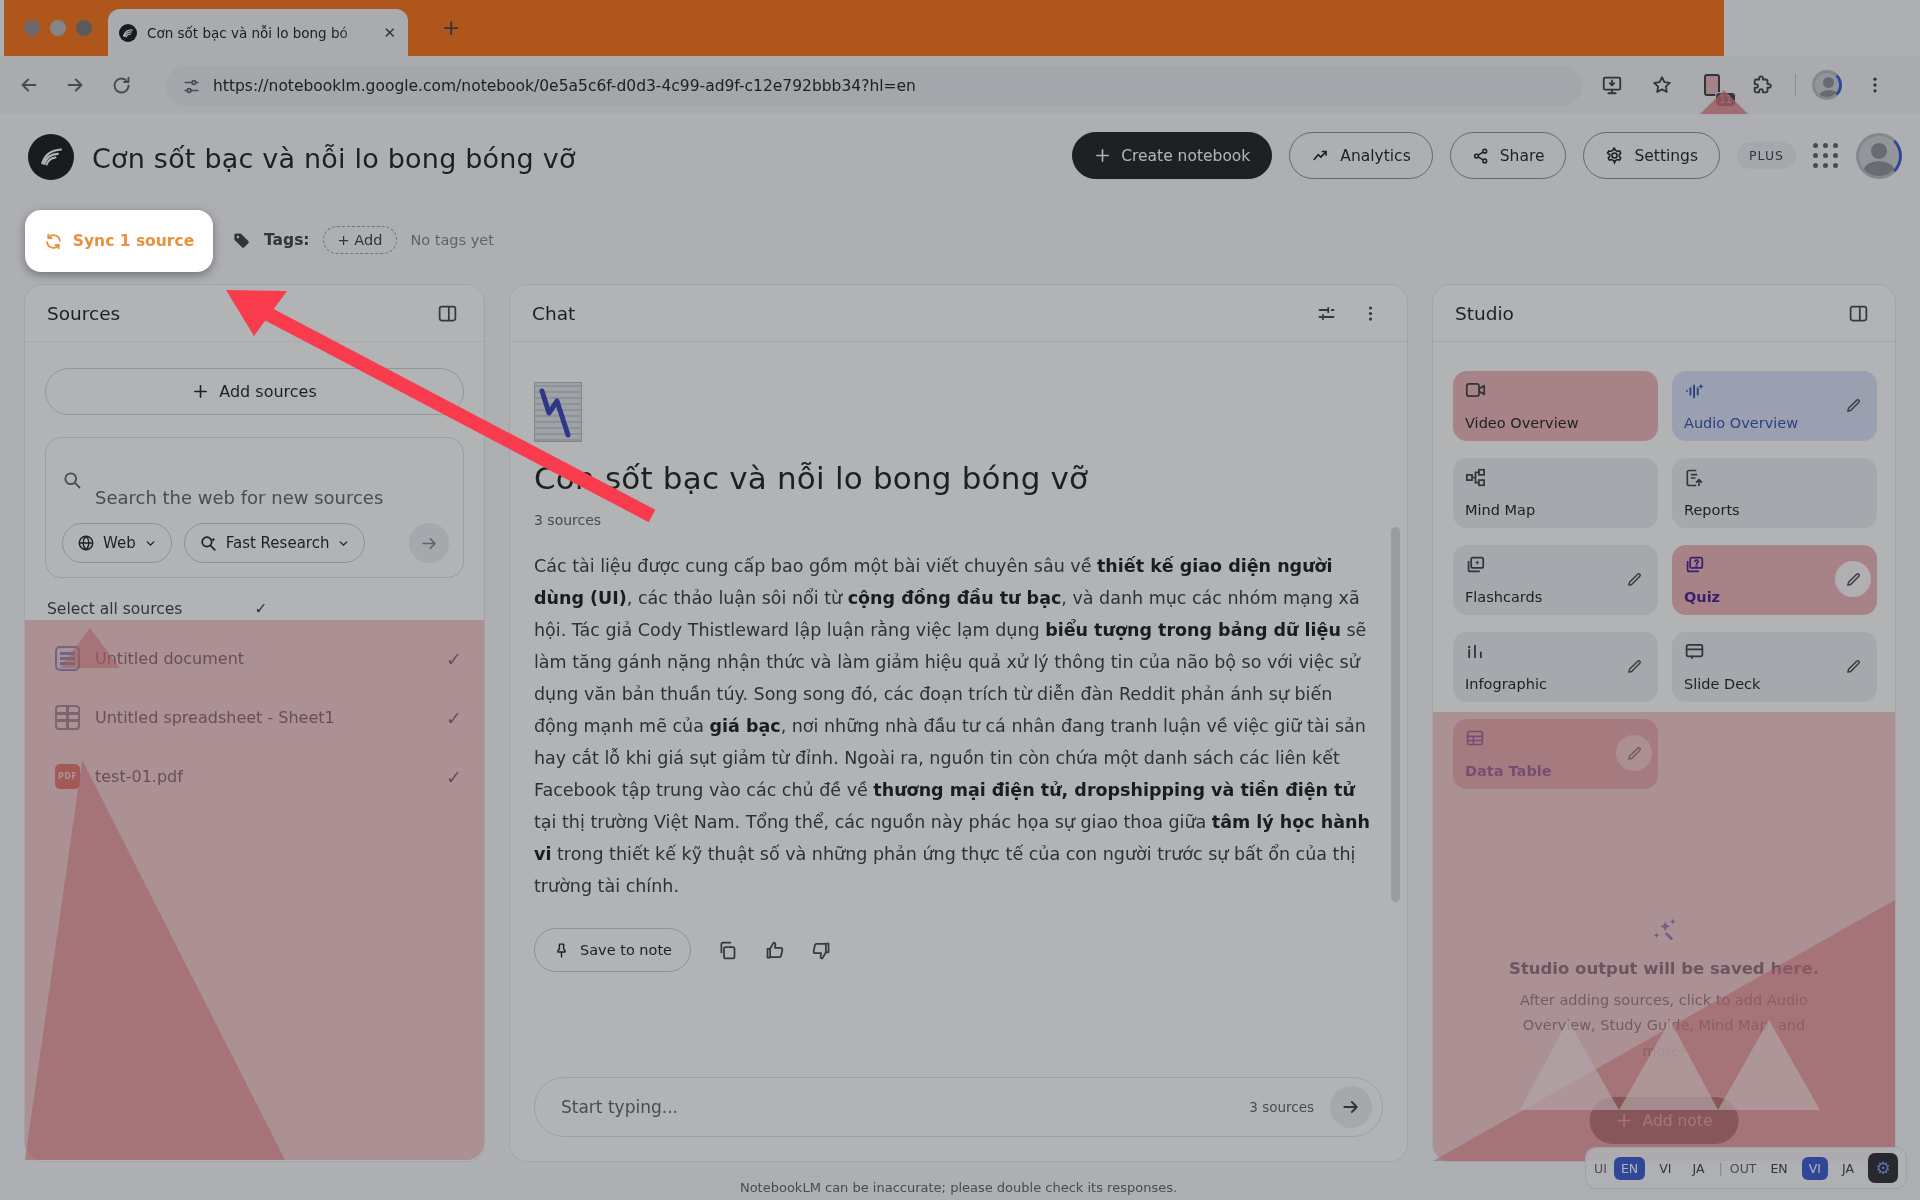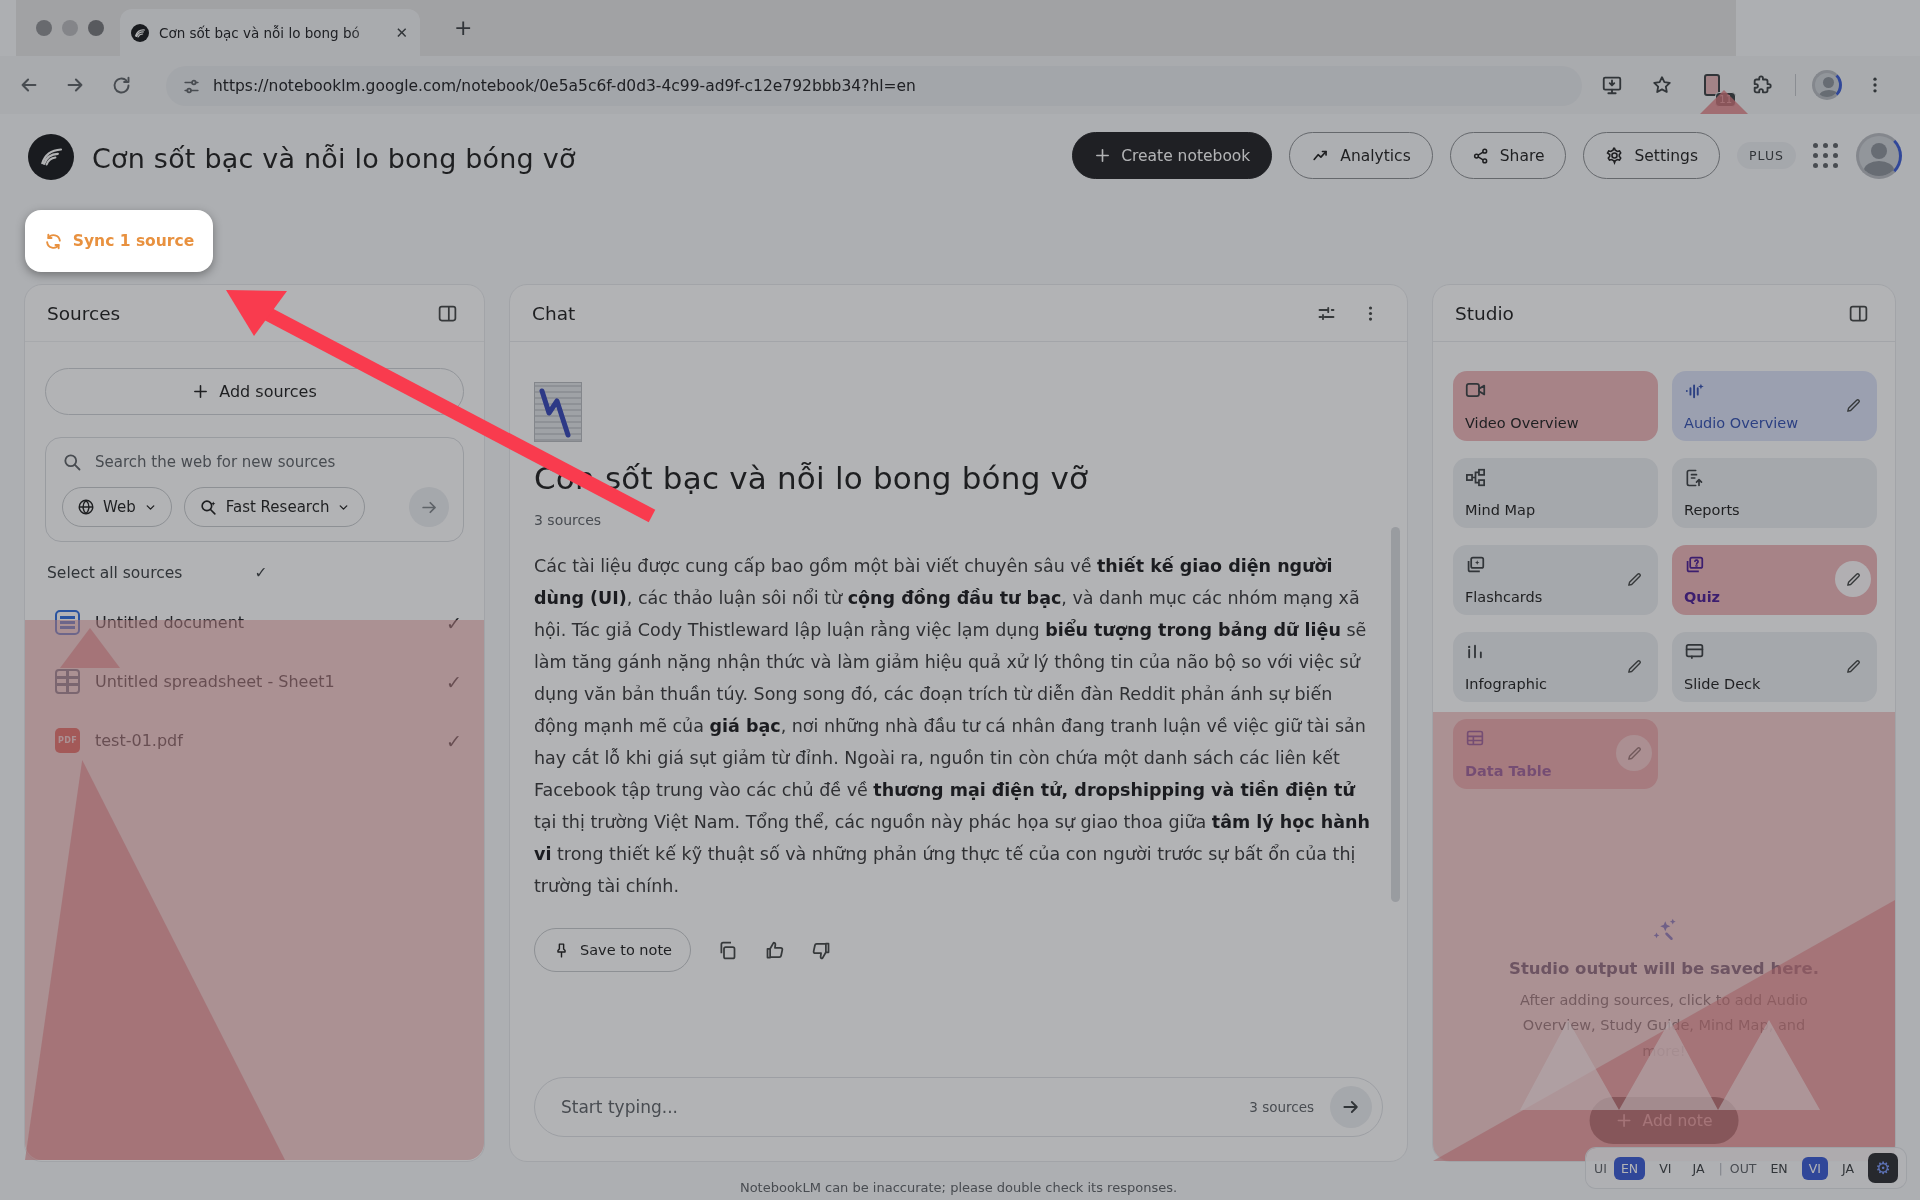--- a/index.html
+++ b/index.html
@@ -1,21 +1,21 @@
 <!DOCTYPE html>
 <html><head>
 <meta charset="utf-8">
 <style>
   * { margin:0; padding:0; box-sizing:border-box; }
   html,body { width:1920px; height:1200px; font-family:"DejaVu Sans","Liberation Sans",sans-serif; background:#fff; }
   #stage { position:relative; width:1920px; height:1200px; overflow:hidden; background:#f8f9fa; }
   svg { display:block; }
 
   
-  .tabstrip { position:absolute; left:16px; top:0; width:1720px; height:56px; background:#e5e5e5; }
+  .tabstrip { position:absolute; left:4px; top:0; width:1720px; height:56px; background:#f97316; }
   .traffic { position:absolute; top:20px; width:16px; height:16px; border-radius:50%; }
   .tab { position:absolute; left:104px; top:9px; width:300px; height:47px; background:#f2f3f5; border-radius:12px 12px 0 0; display:flex; align-items:center; padding:0 10px; gap:9px; }
   .tab-title { font-size:13.5px; color:#202124; white-space:nowrap; overflow:hidden; flex:1;
     -webkit-mask-image:linear-gradient(90deg,#000 85%,transparent); mask-image:linear-gradient(90deg,#000 85%,transparent); }
   .tab-close { font-size:15px; color:#3c4043; cursor:default; padding:0 2px; }
   .newtab { position:absolute; left:438px; top:18px; font-size:22px; color:#3c4043; line-height:20px; }
   .toolbar { position:absolute; left:0; top:56px; width:1920px; height:58px; background:#f1f3f4; display:flex; align-items:center; }
   .nav-ic { width:34px; height:34px; display:flex; align-items:center; justify-content:center; color:#5f6368; }
   .urlbar { position:absolute; left:166px; top:66px; width:1416px; height:40px; background:#e9ebee; border-radius:20px; display:flex; align-items:center; padding:0 16px; gap:12px; }
   .url-text { font-size:15.5px; color:#202124; white-space:nowrap; }
@@ -53,21 +53,21 @@
   #chat-panel { left:509px; width:899px; }
   #studio-panel { left:1432px; width:464px; }
   .panel-head { height:57px; display:flex; align-items:center; padding:0 22px; border-bottom:1px solid #e8eaed; }
   .panel-title { font-size:18.5px; color:#1f1f1f; flex:1; }
   .head-ic { width:30px; height:30px; display:flex; align-items:center; justify-content:center; color:#444746; }
 
   
   .add-sources-btn { margin:26px 20px 0; height:47px; border:1px solid #cfd2d6; border-radius:24px; display:flex; align-items:center; justify-content:center; gap:10px; font-size:16px; color:#1f1f1f; }
   .search-card { margin:22px 20px 0; border:1px solid #dadce0; border-radius:16px; padding:14px 14px 14px 16px; }
   .search-row { display:flex; align-items:center; gap:13px; }
-  .search-row input { border:0; outline:0; flex:1; font-size:15px; color:#4c1d95; background:transparent; font-family:inherit; }
+  .search-row input { border:0; outline:0; flex:1; font-size:18px; color:#4c1d95; background:transparent; font-family:inherit;margin-top:35px; }
   .search-row input::placeholder { color:#5f6368; }
   .filter-row { display:flex; align-items:center; gap:12px; margin-top:15px; }
   .chip { height:40px; border:1px solid #c7cacd; border-radius:21px; display:flex; align-items:center; gap:8px; padding:0 14px; font-size:15px; color:#1f1f1f; }
   .go-btn { margin-left:auto; width:40px; height:40px; border-radius:50%; background:#eceef1; color:#80868b; display:flex; align-items:center; justify-content:center; }
   .selectall-row { display:flex; align-items:center; margin:22px 22px 0; }
   .selectall-row span { flex:1; font-size:15.5px; color:#3c4043; }
   .check { color:#202124; font-size:19px; }
   .src-row { display:flex; align-items:center; gap:15px; height:53px; padding:0 22px 0 30px; margin-top:6px; }
   .src-name { flex:1; font-size:16px; color:#202124; white-space:nowrap; overflow:hidden; }
   .doc-ic { width:25px; height:25px; border:2.5px solid #2f6fe0; border-radius:5px; position:relative; background:#fff; }
@@ -272,20 +272,33 @@
           <i></i>
           <i></i>
           <i></i>
           <i></i>
           <i></i>
         </div>
       <div class="avatar"></div>
     </div>
   </div>
 
+  <div class="subheader">
+    <div class="tags-row">
+      <span>
+        <svg width="19" height="19" viewBox="0 0 24 24" fill="#3c4043">
+            <path d="M11 3H5a2 2 0 0 0-2 2v6l9.6 9.6a2 2 0 0 0 2.8 0l5.2-5.2a2 2 0 0 0 0-2.8L11 3z"></path>
+            <circle cx="7.5" cy="7.5" r="1.6" fill="#f8f9fa"></circle>
+          </svg>
+      </span>
+      <span class="tags-label">Tags:</span>
+      <span class="add-tag">+ Add</span>
+      <span class="no-tags">No tags yet</span>
+    </div>
+  </div>
 
   <div class="panel" id="sources-panel">
     <div class="panel-head" style="border-bottom-color:#eef0f2">
       <span class="panel-title">Sources</span>
       <span class="head-ic">
         <svg width="21" height="21" viewBox="0 0 24 24" fill="none" stroke="currentColor" stroke-width="2">
             <rect x="3" y="4" width="18" height="16" rx="2.5"></rect>
             <path d="M13.5 4v16"></path>
           </svg>
       </span>

